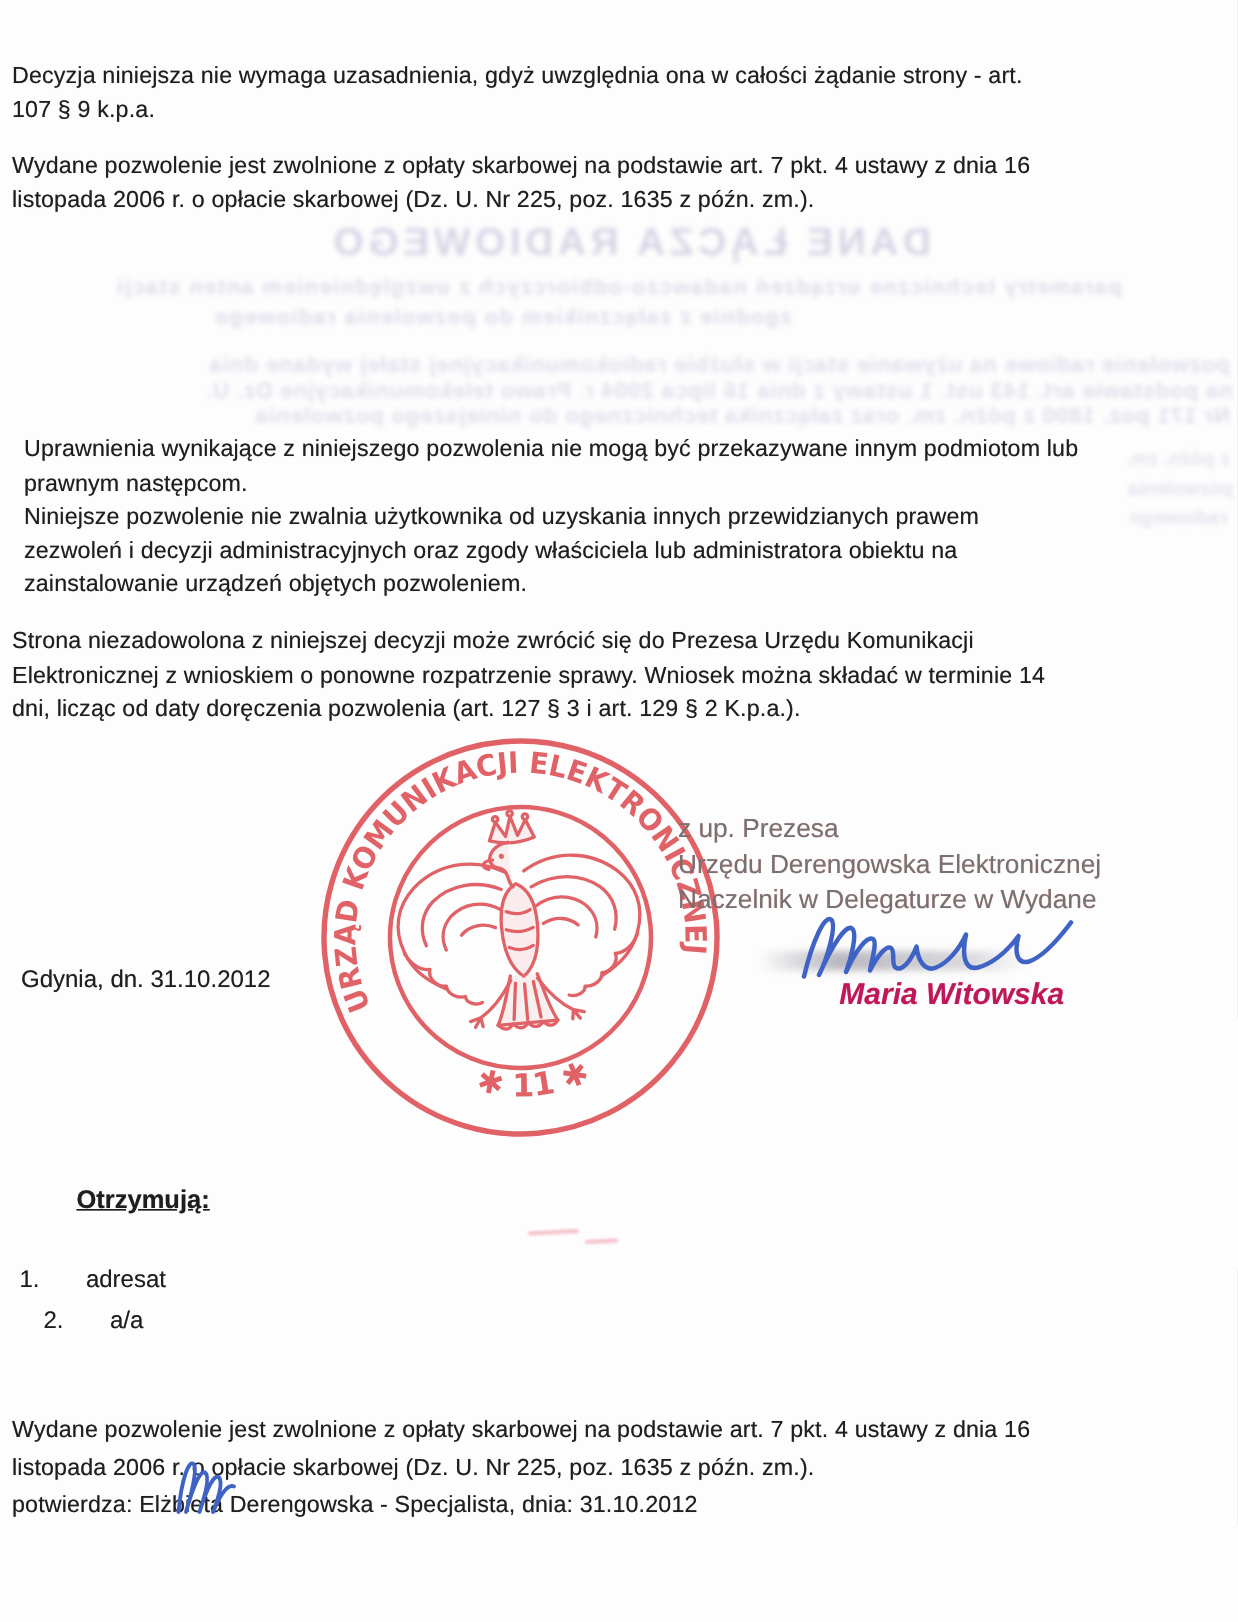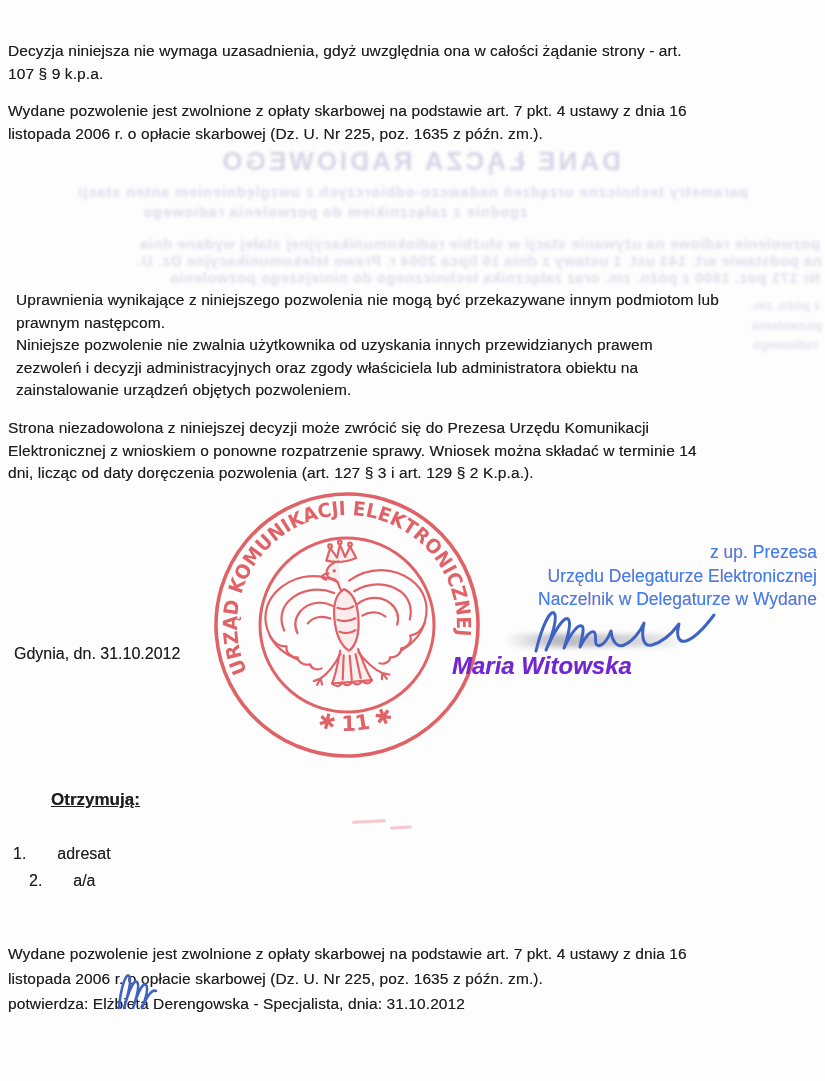--- a/index.html
+++ b/index.html
@@ -15,23 +15,23 @@
   .footer-para{line-height:25px;}
   .line{white-space:nowrap;}
   
   .ghost{transform:scaleX(-1);filter:blur(1.6px);color:#b3abce;z-index:1;
          font-weight:bold;white-space:nowrap;}
   .ghost-title{font-size:26px;letter-spacing:3px;opacity:.5;text-align:center;}
   .ghost-line{font-size:14.5px;letter-spacing:1px;opacity:.42;text-align:center;font-weight:600;}
   .ghost-para{font-size:15px;letter-spacing:.5px;opacity:.38;font-weight:600;}
   .ghost-side{font-size:13px;opacity:.33;font-weight:600;}
   .smudge{filter:blur(2.5px);z-index:2;border-radius:6px;}
-  .red-block{z-index:3;color:#3b82f6;text-align:right;font-size:17.5px;line-height:23.5px;
+  .red-block{z-index:3;color:#737373;text-align:left;font-size:17.5px;line-height:23.5px;
              text-shadow:0 0 .5px rgba(240,67,75,.6);}
-  .red-name{z-index:5;color:#6d28d9;font-size:24px;font-style:italic;font-weight:600;
+  .red-name{z-index:5;color:#be185d;text-align:center;font-size:20px;font-style:italic;font-weight:600;
             text-shadow:0 0 .5px rgba(240,67,75,.6);}
   .place-date{font-size:16px;z-index:3;text-shadow:0 0 .45px rgba(20,20,20,.55);}
   .dist-head{font-size:17px;font-weight:bold;text-decoration:underline;z-index:3;
              text-shadow:0 0 .5px rgba(20,20,20,.6);margin-left:41px;}
   .dist-row{font-size:16px;z-index:3;text-shadow:0 0 .4px rgba(20,20,20,.5);}
   .stamp-svg{z-index:2;filter:blur(.35px);}
   .sig-svg{z-index:5;}
   .pink-dash{z-index:1;background:rgba(240,130,150,.45);filter:blur(.6px);border-radius:2px;}
 </style>
 </head>
@@ -76,21 +76,21 @@
   <div class="abs para" style="top:417px;left:8px;">
     <div class="line">Strona niezadowolona z niniejszej decyzji może zwrócić się do Prezesa Urzędu Komunikacji</div>
     <div class="line">Elektronicznej z wnioskiem o ponowne rozpatrzenie sprawy. Wniosek można składać w terminie 14</div>
     <div class="line">dni, licząc od daty doręczenia pozwolenia (art. 127 § 3 i art. 129 § 2 K.p.a.).</div>
   </div>
 
   <div class="abs place-date" style="top:645px;left:14px;">Gdynia, dn. 31.10.2012</div>
 
   <div class="abs red-block" style="top:541px;left:452px;width:365px;">
     <div class="line">z up. Prezesa</div>
-    <div class="line">Urzędu Delegaturze Elektronicznej</div>
+    <div class="line">Urzędu Derengowska Elektronicznej</div>
     <div class="line">Naczelnik w Delegaturze w Wydane</div>
   </div>
   <div class="abs red-name" style="top:652px;left:452px;width:365px;">Maria Witowska</div>
 
   <svg class="abs sig-svg" style="top:602px;left:528px;" width="196" height="54" viewBox="0 0 190 54">
     <path d="M5 49 C11 24 19 8 23 11 C27 14 21 36 15 48 C24 28 33 14 37 17 C41 20 36 38 33 46
              C40 31 47 22 51 24 C54 26 50 39 49 45 C54 35 60 28 63 30 C66 32 63 41 66 43
              C71 46 77 37 80 29 C81 39 86 46 93 43 C101 40 109 30 113 21 C110 35 112 45 121 43
              C132 40 142 30 148 22 C145 33 147 41 155 39 C164 36 174 25 183 13" fill="none" stroke="#3f63c5" stroke-width="3" stroke-linecap="round" stroke-linejoin="round"></path>
   </svg>

